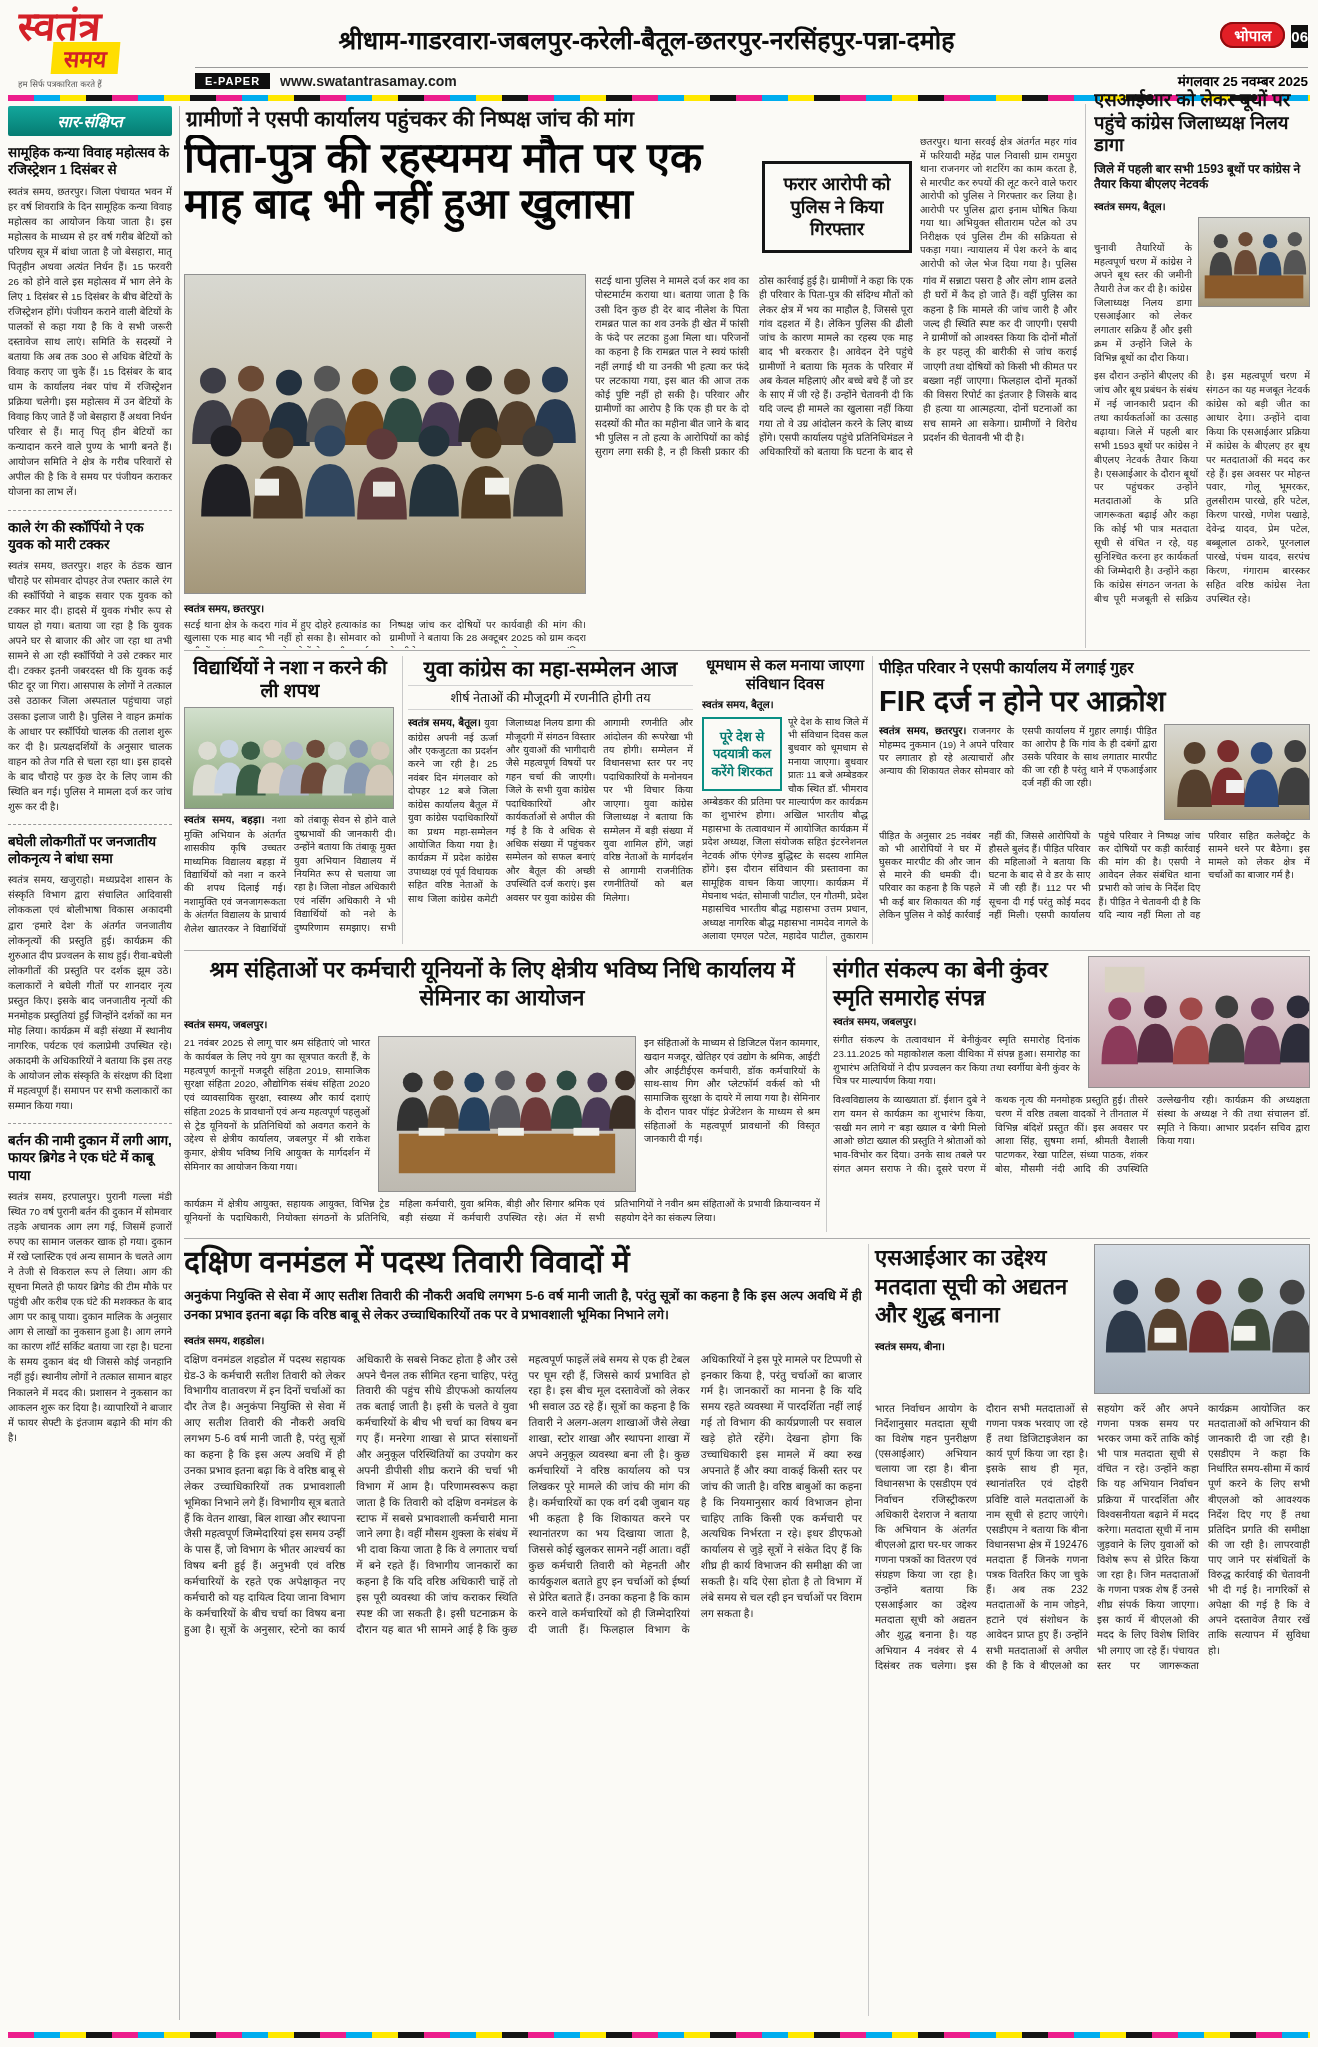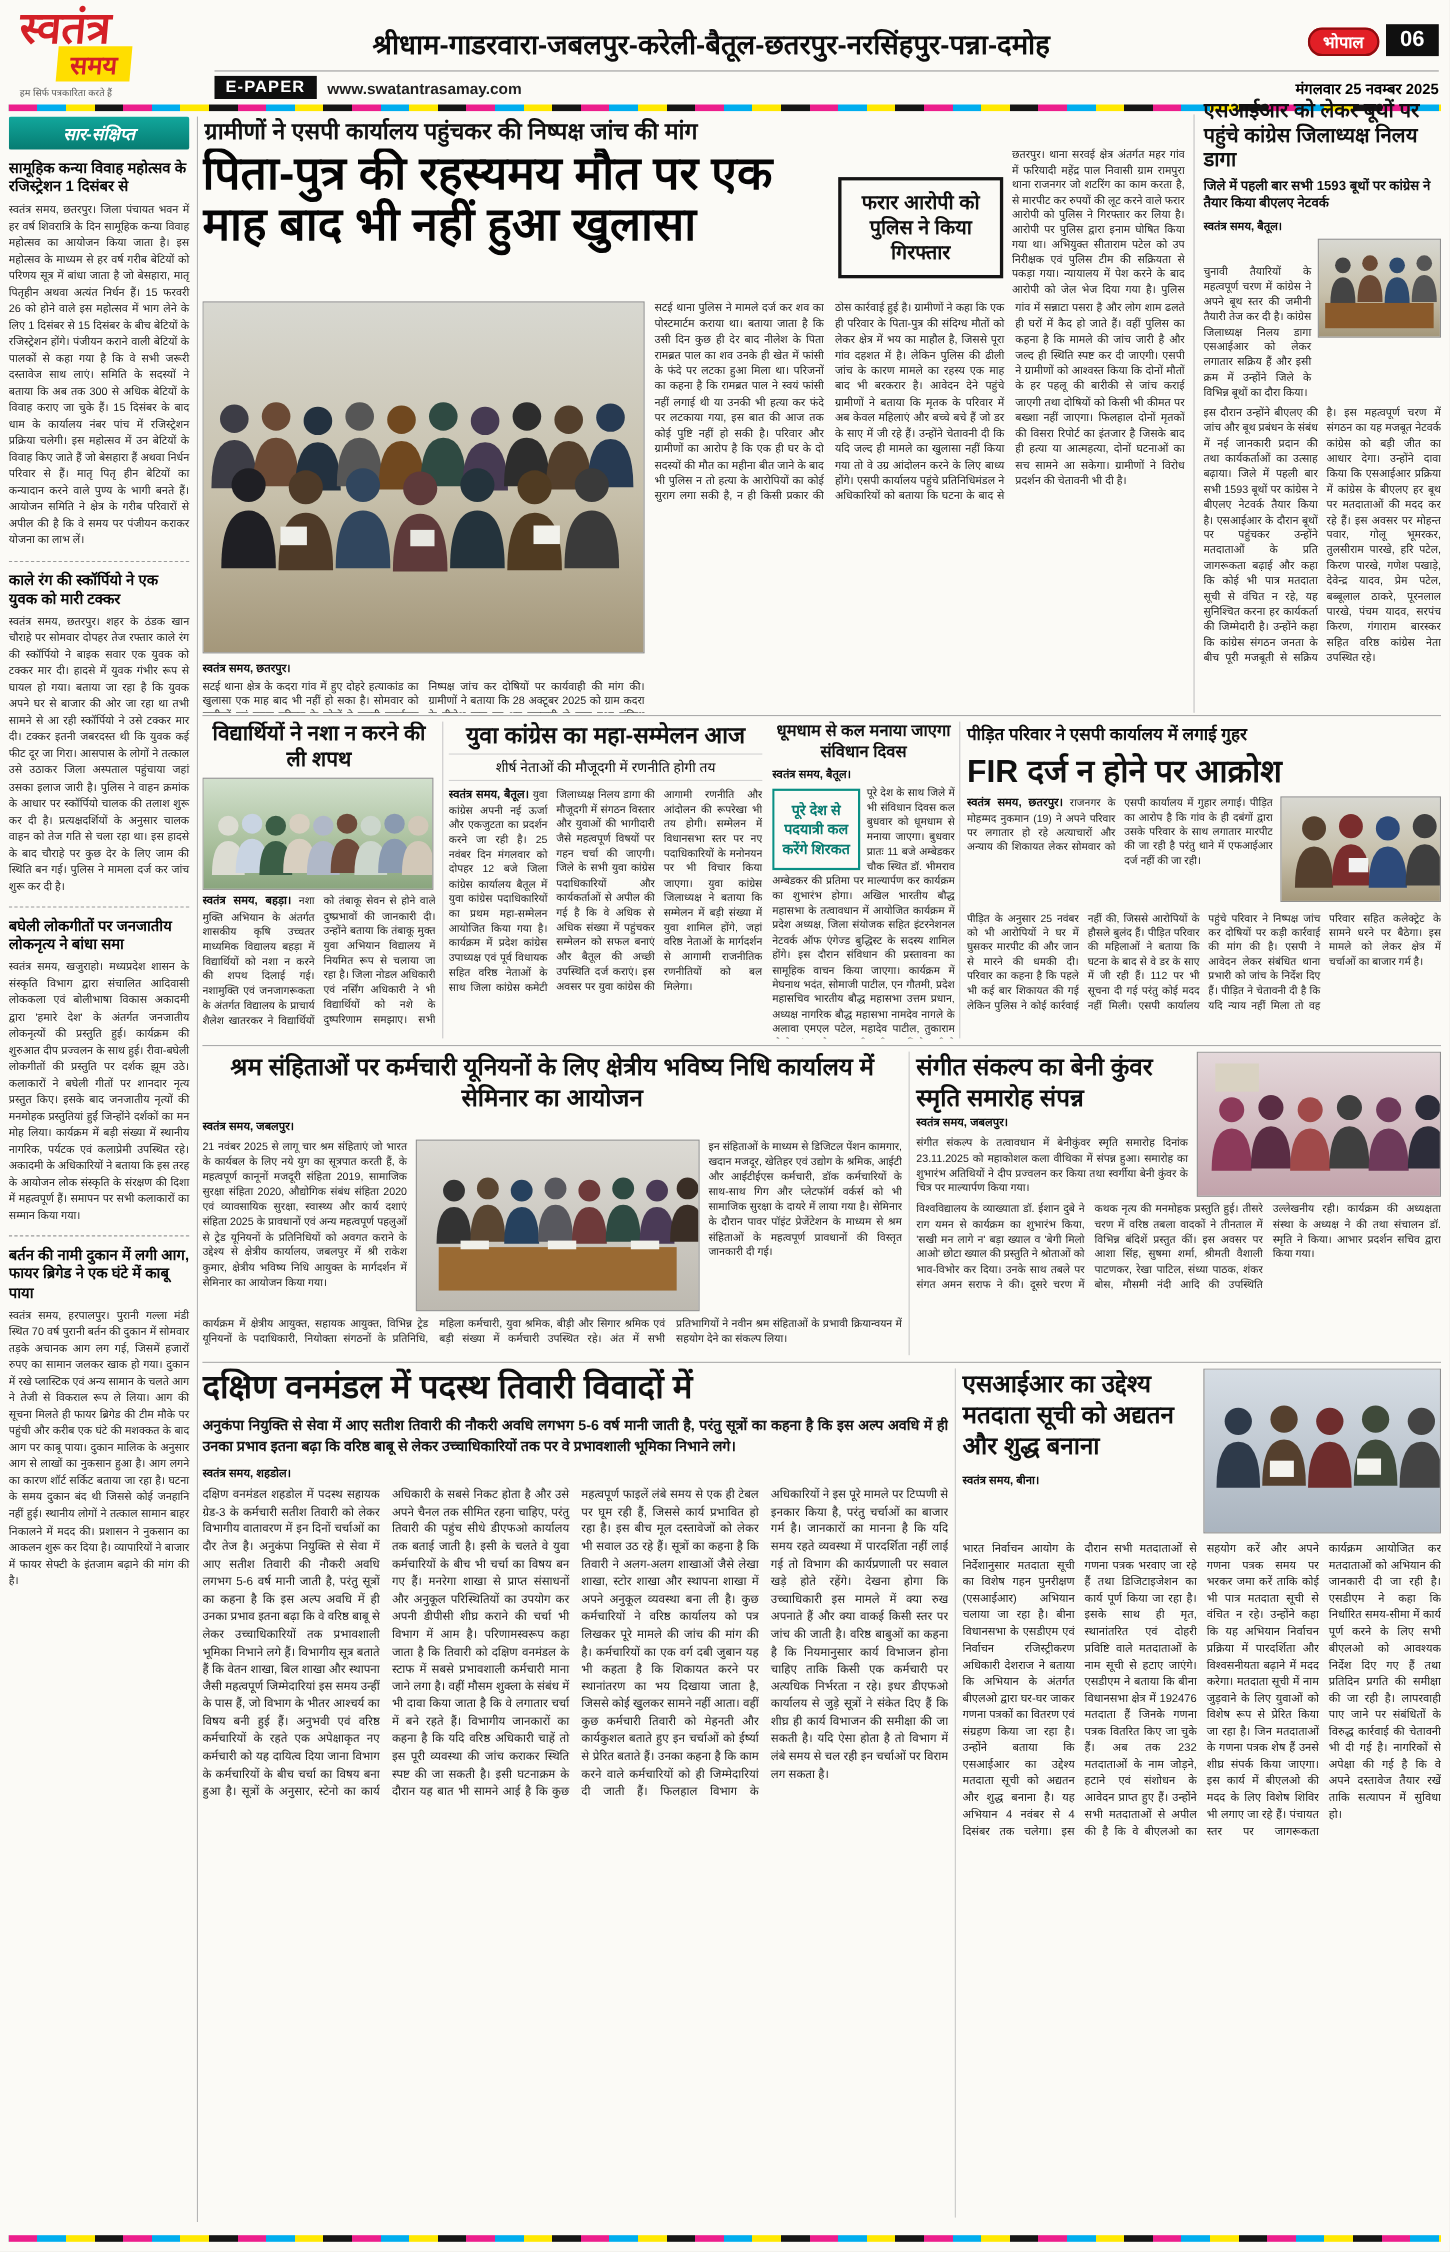--- a/index.html
+++ b/index.html
@@ -10,23 +10,23 @@
   
   .masthead { position:absolute; left:10px; top:6px; right:10px; height:86px; }
   .logo { position:absolute; left:8px; top:0; width:172px; }
   .logo-top { font-size:40px; font-weight:800; color:#d42027; line-height:1; transform:skewX(-5deg); }
   .logo-bottom { margin:-4px 0 0 34px; }
   .logo-samay { display:inline-block; background:#ffde00; color:#d42027; font-weight:800; font-size:23px; padding:0 12px; transform:skewX(-5deg); }
   .logo-tagline { font-size:8.5px; color:#555; margin-top:4px; }
   .cities { position:absolute; left:185px; right:210px; top:16px; text-align:center; font-size:25px; font-weight:800; color:#0d0d0d; }
   .edition-badges { position:absolute; right:0; top:16px; display:flex; align-items:flex-end; gap:6px; }
   .city-pill { background:#e21f26; color:#fff; font-weight:800; font-size:15px; padding:3px 14px; border-radius:14px; box-shadow:0 0 0 2px #8d0d10 inset; }
-  .pageno { background:#101010; color:#fff; font-weight:800; font-size:20px; padding:3px 13px; }
+  .pageno { background:#101010; color:#fff; font-weight:800; font-size:15px; padding:3px 0; }
   .mast-bottom { position:absolute; left:185px; right:0; bottom:2px; display:flex; align-items:center; gap:10px; border-top:1px solid #9a9a9a; padding-top:4px; }
-  .epaper-box { background:#0f0f0f; color:#fff; font-size:15px; font-weight:800; padding:2px 10px; letter-spacing:1px; }
+  .epaper-box { background:#0f0f0f; color:#fff; font-size:11px; font-weight:800; padding:2px 10px; letter-spacing:1px; }
   .url { font-size:14px; font-weight:800; color:#222; }
   .date { margin-left:auto; font-size:13.5px; font-weight:800; color:#000000; }
 
   .stripe { position:absolute; left:8px; right:8px; height:6px;
     background:repeating-linear-gradient(90deg,#ec1e8c 0 26px,#00adee 26px 52px,#ffe800 52px 78px,#151515 78px 104px); }
   .stripe-top { top:95px; } .stripe-bottom { top:2032px; }
 
   .hline { position:absolute; left:184px; width:1126px; border-top:1px solid #ababab; }
 
   

